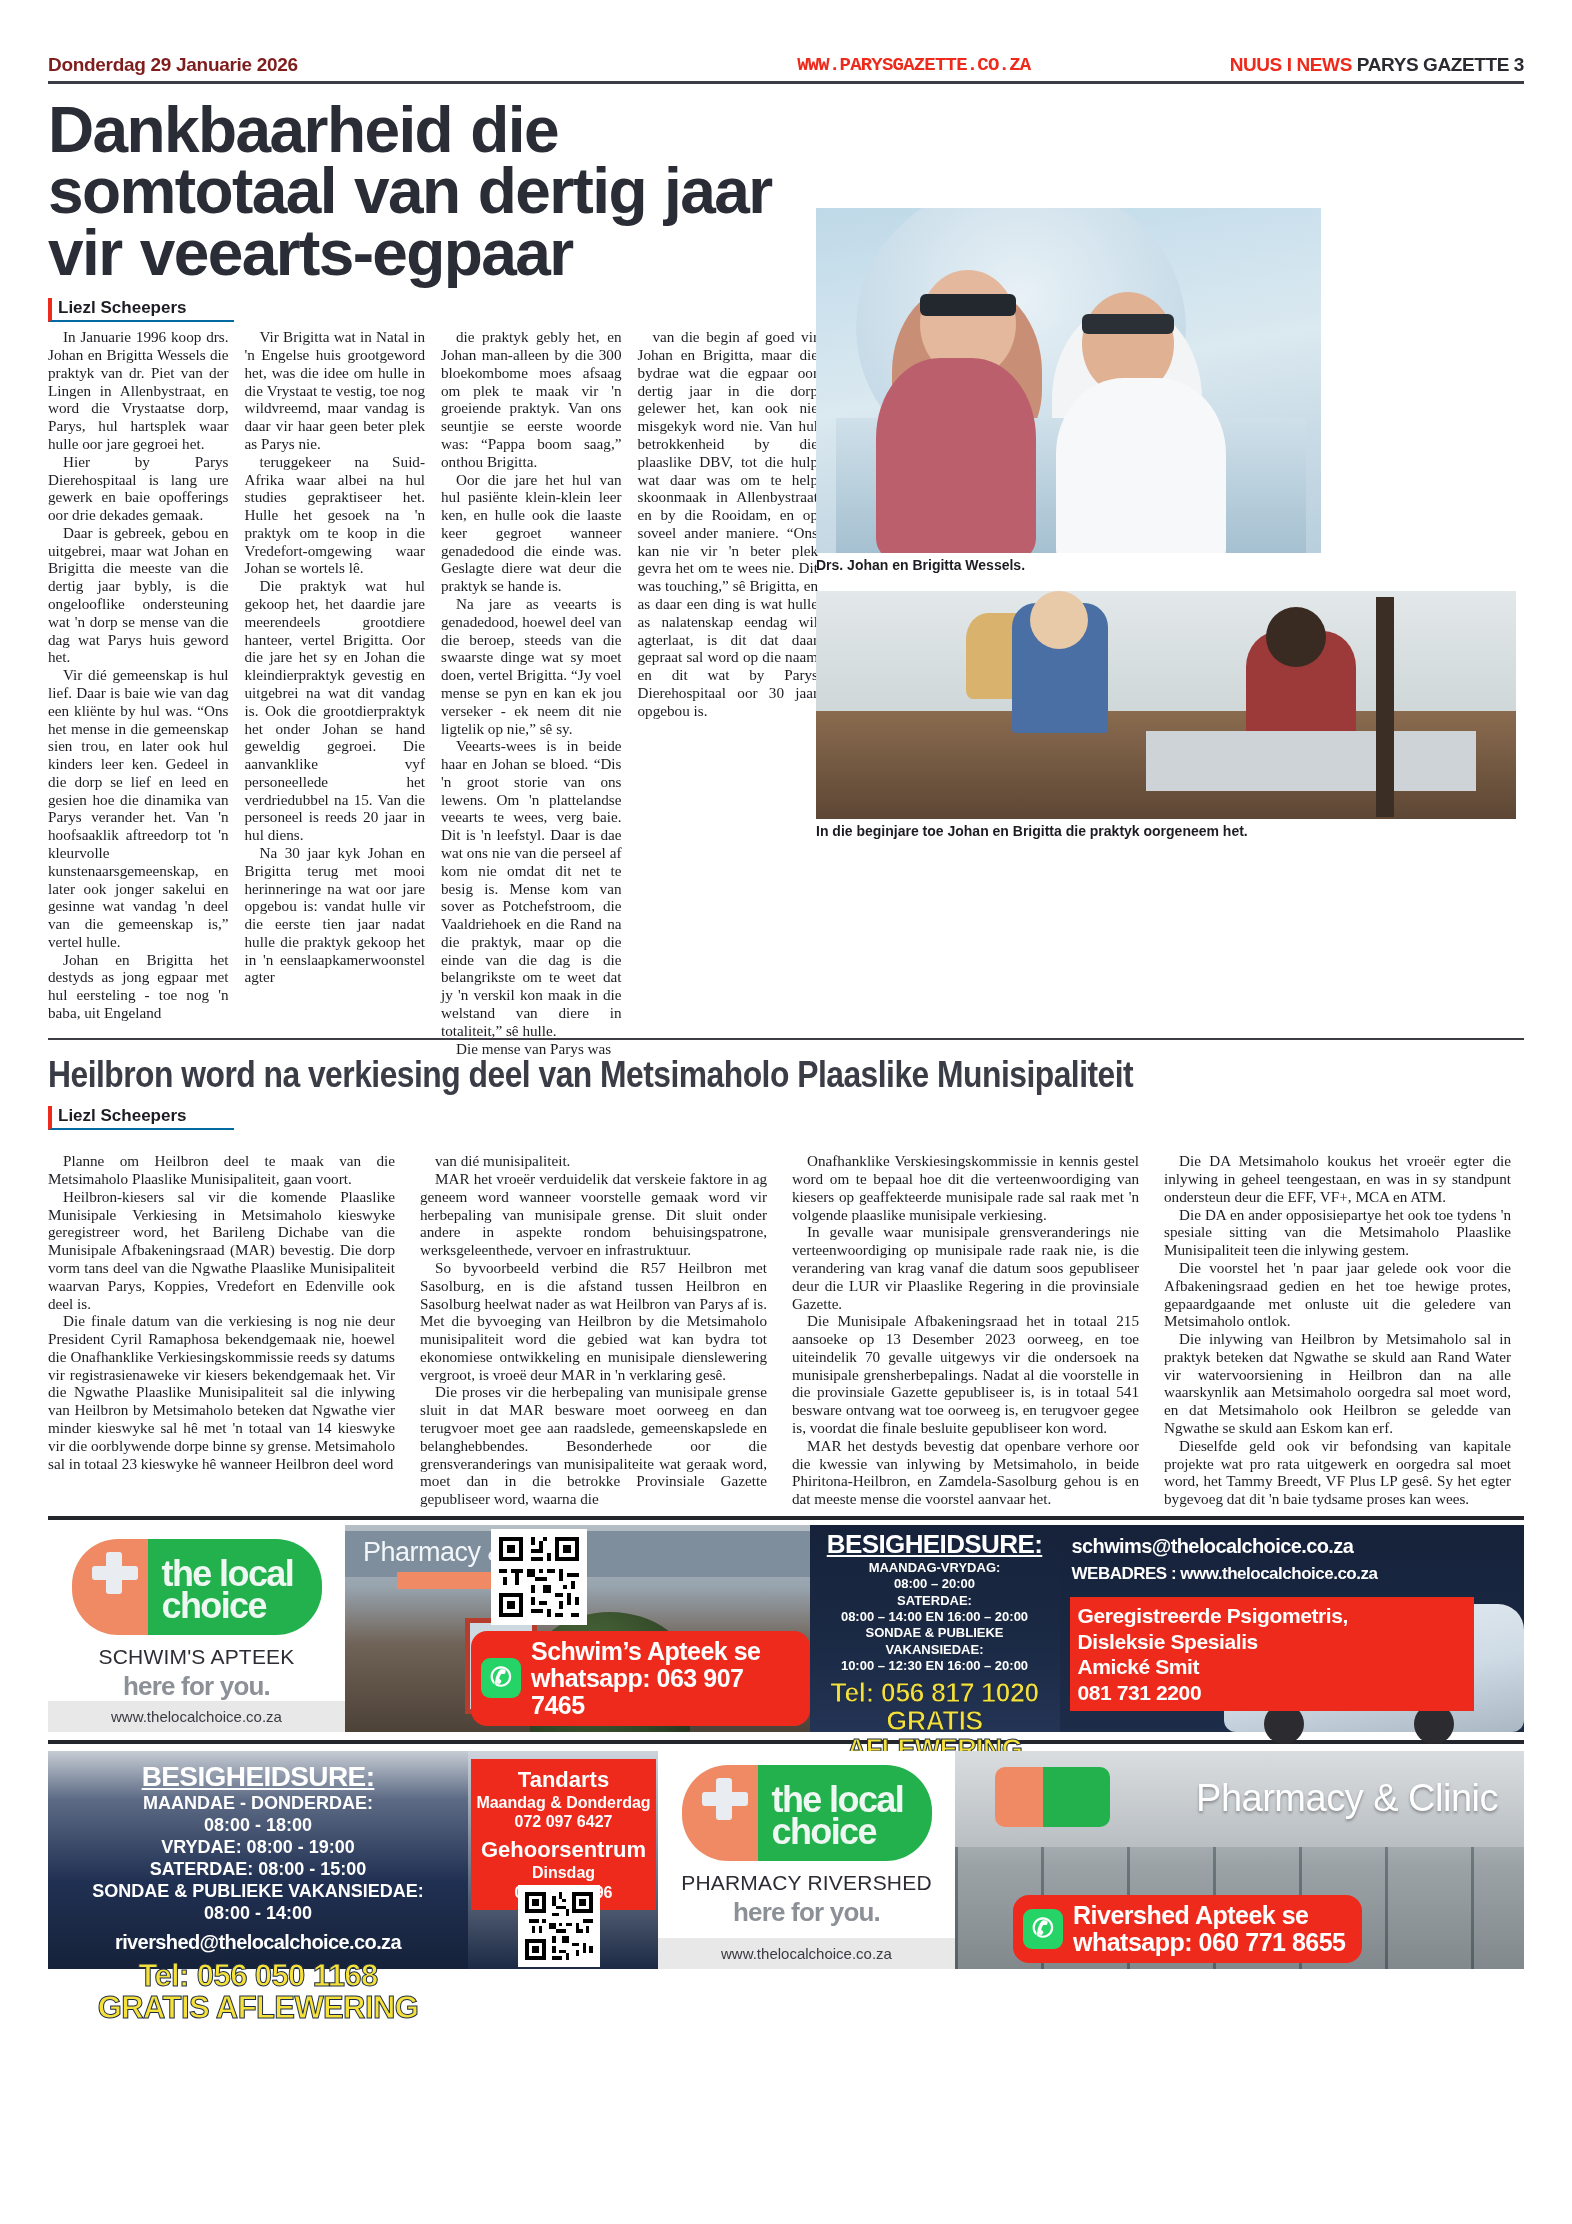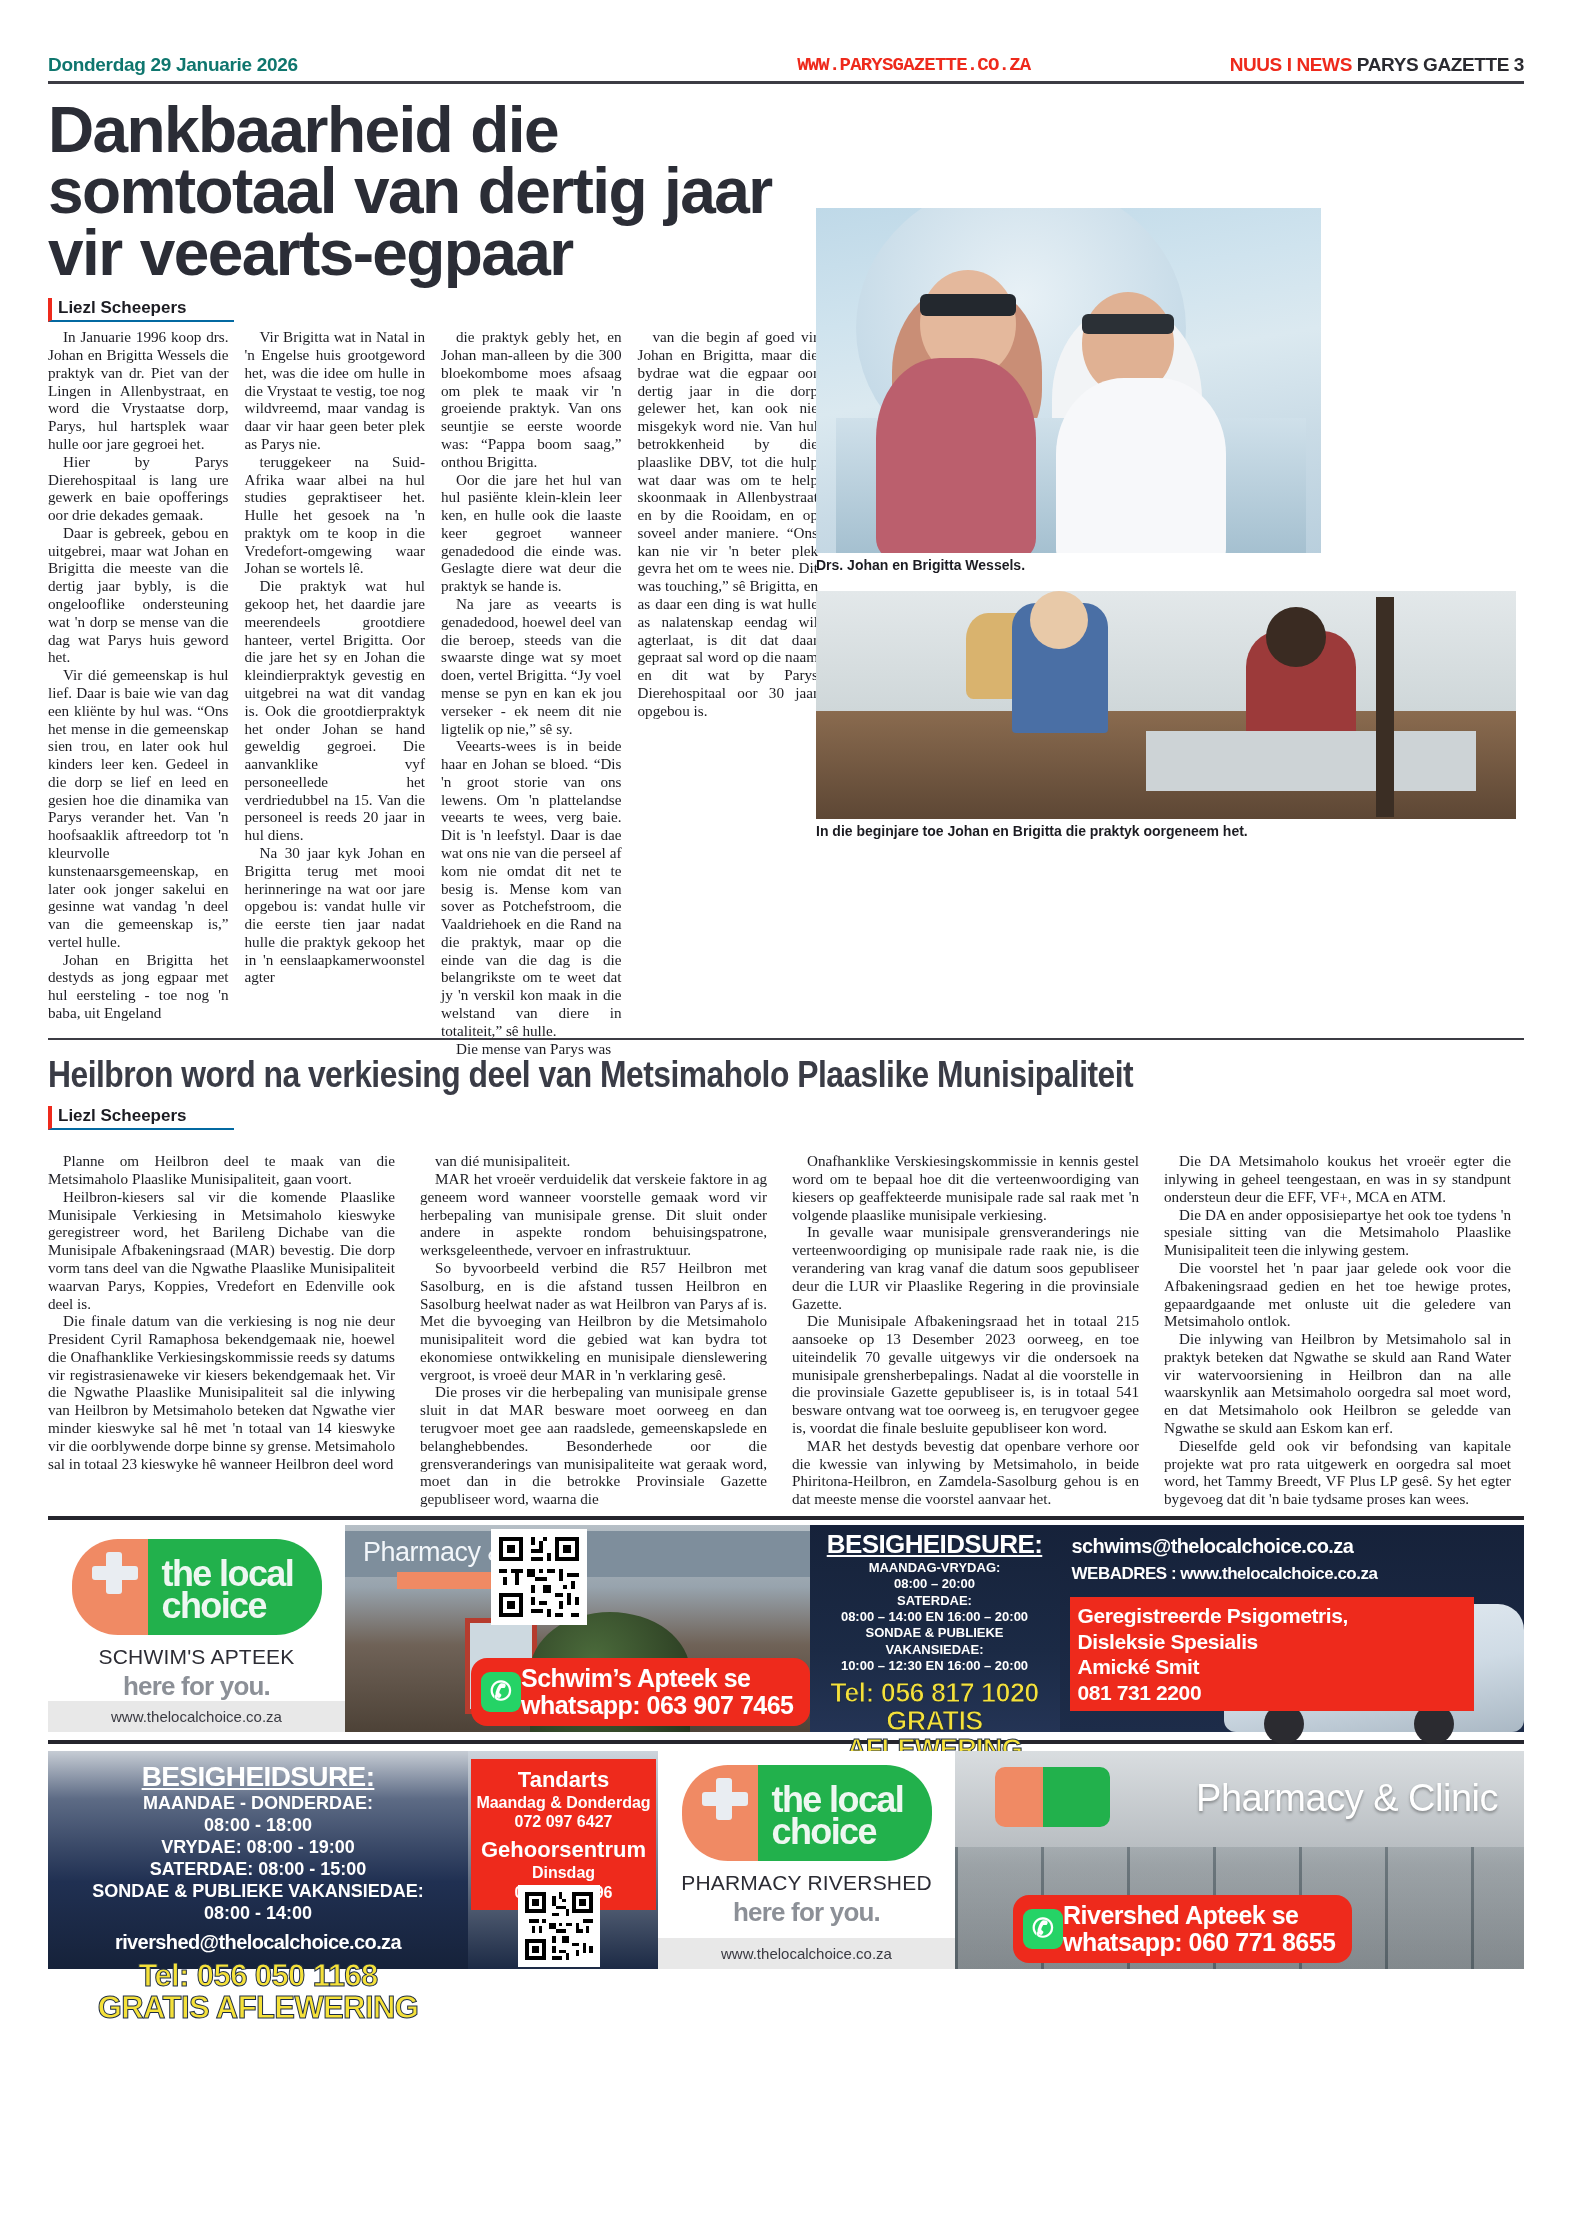--- a/index.html
+++ b/index.html
@@ -7,21 +7,21 @@
     width: 1572px; height: 2224px;
     background: #ffffff;
     font-family: "Liberation Serif", serif;
     color: #1c1c22;
     overflow: hidden;
   }
   .page { width: 1572px; height: 2224px; padding: 46px 48px 0 48px; position: relative; }
 
   
   .masthead { display: flex; align-items: flex-end; justify-content: space-between; height: 30px; }
-  .mast-date { font-family: "Liberation Sans", sans-serif; font-weight: bold; font-size: 19px; letter-spacing: -0.3px; color: #0f766e; }
+  .mast-date { font-family: "Liberation Sans", sans-serif; font-weight: bold; font-size: 19px; letter-spacing: -0.3px; color: #7f1d1d; }
   .mast-url { font-family: Liberation Mono, monospace; font-weight: bold; font-size: 19px; color: #ee2a1c; letter-spacing: -0.8px; margin-left: 300px; }
   .mast-right { font-family: "Liberation Sans", sans-serif; font-weight: bold; font-size: 19px; letter-spacing: -0.4px; }
   .mast-right .red { color: #ee2a1c; }
   .mast-right .dark { color: #2a2a30; }
   .mast-rule { border-top: 3px solid #3c3c44; margin-top: 5px; }
 
   
   .headline {
     font-family: "Liberation Sans", sans-serif;
     font-weight: bold;
@@ -140,21 +140,21 @@
            padding: 6px 8px; font-weight: bold; font-size: 21px; line-height: 1.22; letter-spacing: -0.4px; }
   .car { position: absolute; right: 0; bottom: 0; width: 300px; height: 128px;
          background: linear-gradient(170deg,#e7eef4 0%, #cfdbe5 55%, #aab8c4 100%);
          border-radius: 60px 26px 12px 12px; }
   .car::after { content: ""; position: absolute; left: 40px; bottom: -12px; width: 40px; height: 40px;
          background: #2b2b30; border-radius: 50%; box-shadow: 150px 0 0 #2b2b30; }
 
   .wa-pill {
     position: absolute; background: #ee2a1c; color: #ffffff;
     font-family: "Liberation Sans", sans-serif; font-weight: bold;
-    border-radius: 16px; display: flex; align-items: center; 
+    border-radius: 16px; display: flex; align-items: center; gap: 10px;
     padding: 7px 16px 7px 10px; z-index: 6;
   }
   .wa-ico { width: 40px; height: 40px; background: #25D366; border-radius: 9px; position: relative; flex: none; }
   .wa-ico::after { content: "\2706"; position: absolute; left: 9px; top: 4px; color: #fff; font-size: 26px; }
   .wa-txt { font-size: 25px; line-height: 1.08; letter-spacing: -0.5px; }
 
   .tel-yellow { color: #f5e13a; font-family: "Liberation Sans", sans-serif; font-weight: bold;
                 font-size: 27px; line-height: 1.05; letter-spacing: -0.6px;
                 -webkit-text-stroke: 1px #1b2a45; }
 

